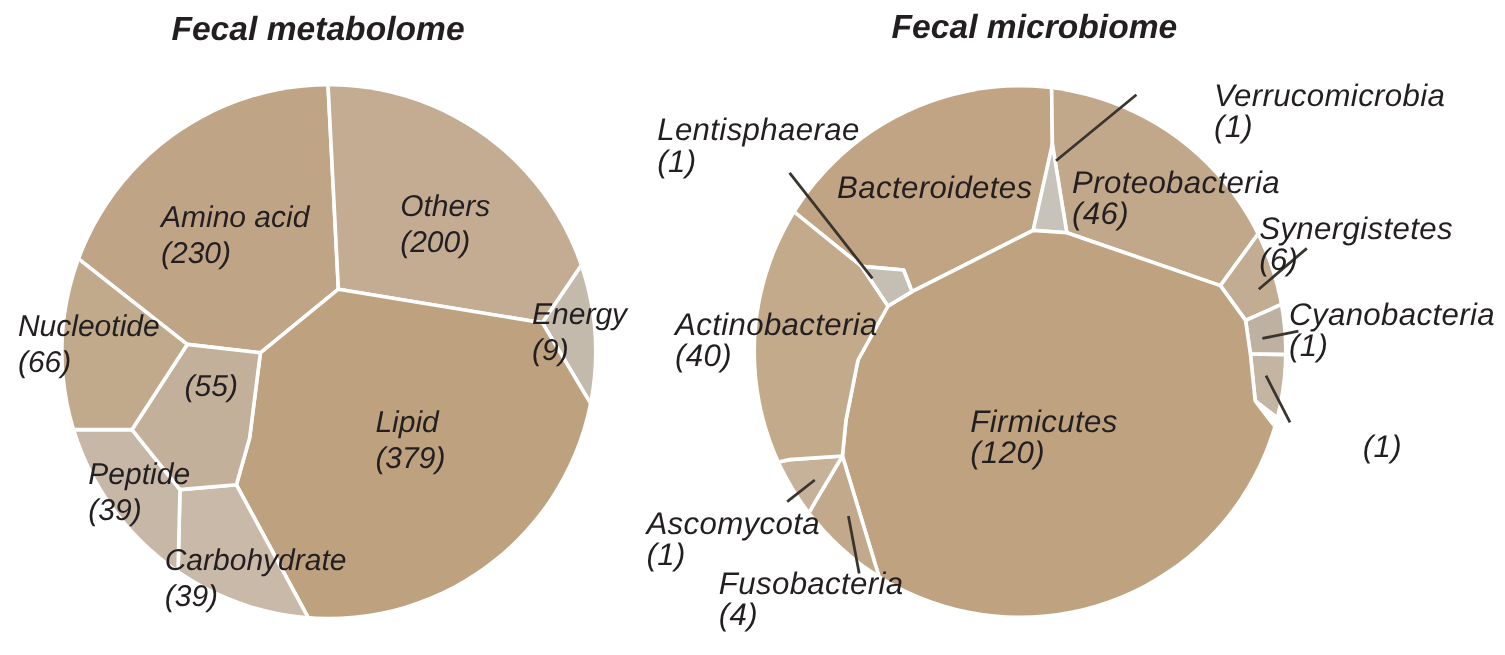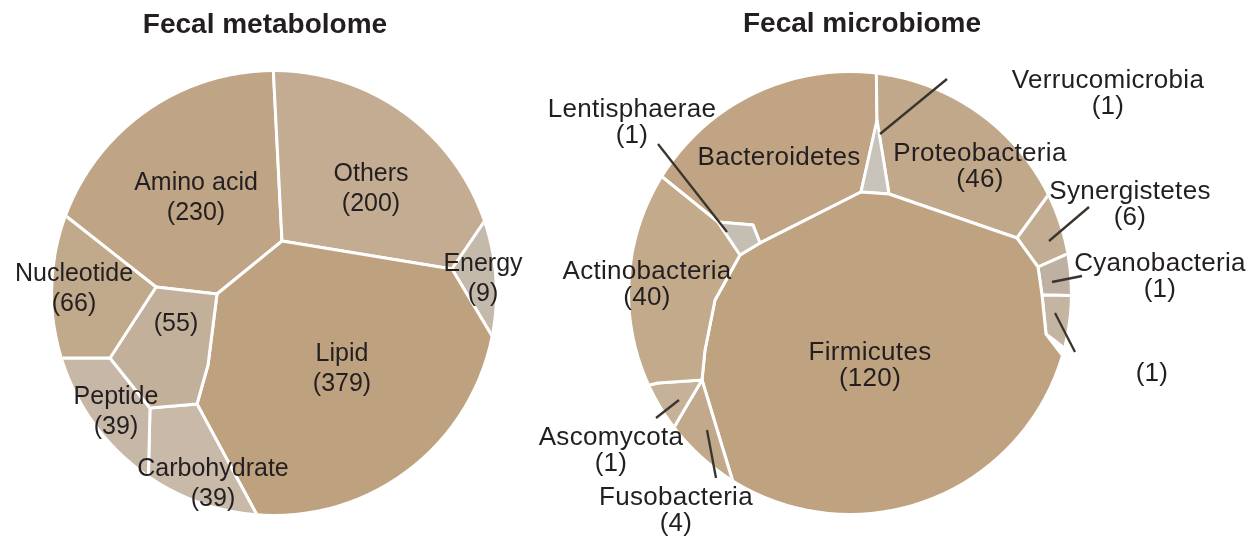--- a/index.html
+++ b/index.html
@@ -2,32 +2,33 @@
 <html><head>
 <meta charset="utf-8">
 <style>
   html,body{margin:0;padding:0;background:#ffffff;}
   #canvas{
     position:relative;
     width:1254px;height:546px;
     background:#ffffff;
     font-family:"Liberation Sans", sans-serif;
     overflow:hidden;
+    font-style:italic;
   }
   #treemap-svg{position:absolute;left:0;top:0;}
   .chart-title{
     position:absolute;
     transform:translate(-50%,-50%);
     font-size:28px;font-weight:bold;color:#231f20;
     white-space:nowrap;
   }
   .cell-label{
     position:absolute;
     transform:translateX(-50%);
-    text-align:center;
+    text-align:left;
     color:#231f20;
     white-space:nowrap;
   }
   .cell-label .name{white-space:pre-line;}
   .left-lbl{font-size:25px;line-height:30px;}
   .right-lbl{font-size:26px;line-height:26px;letter-spacing:0.3px;}
 </style>
 </head>
 <body>
 
@@ -136,21 +137,21 @@
       <div class="name">Cyanobacteria</div>
       <div class="count">(1)</div>
     </div>
     <div class="cell-label right-lbl" style="left:1152px;top:359px">
       <div class="count">(1)</div>
     </div>
     <div class="cell-label right-lbl" style="left:870px;top:338px">
       <div class="name">Firmicutes</div>
       <div class="count">(120)</div>
     </div>
-    <div class="cell-label right-lbl" style="left:676px;top:483px">
+    <div class="cell-label right-lbl" style="left:676px;top:473px">
       <div class="name">Fusobacteria</div>
       <div class="count">(4)</div>
     </div>
     <div class="cell-label right-lbl" style="left:611px;top:423px">
       <div class="name">Ascomycota</div>
       <div class="count">(1)</div>
     </div>
     <div class="cell-label right-lbl" style="left:647px;top:257px">
       <div class="name">Actinobacteria</div>
       <div class="count">(40)</div>

